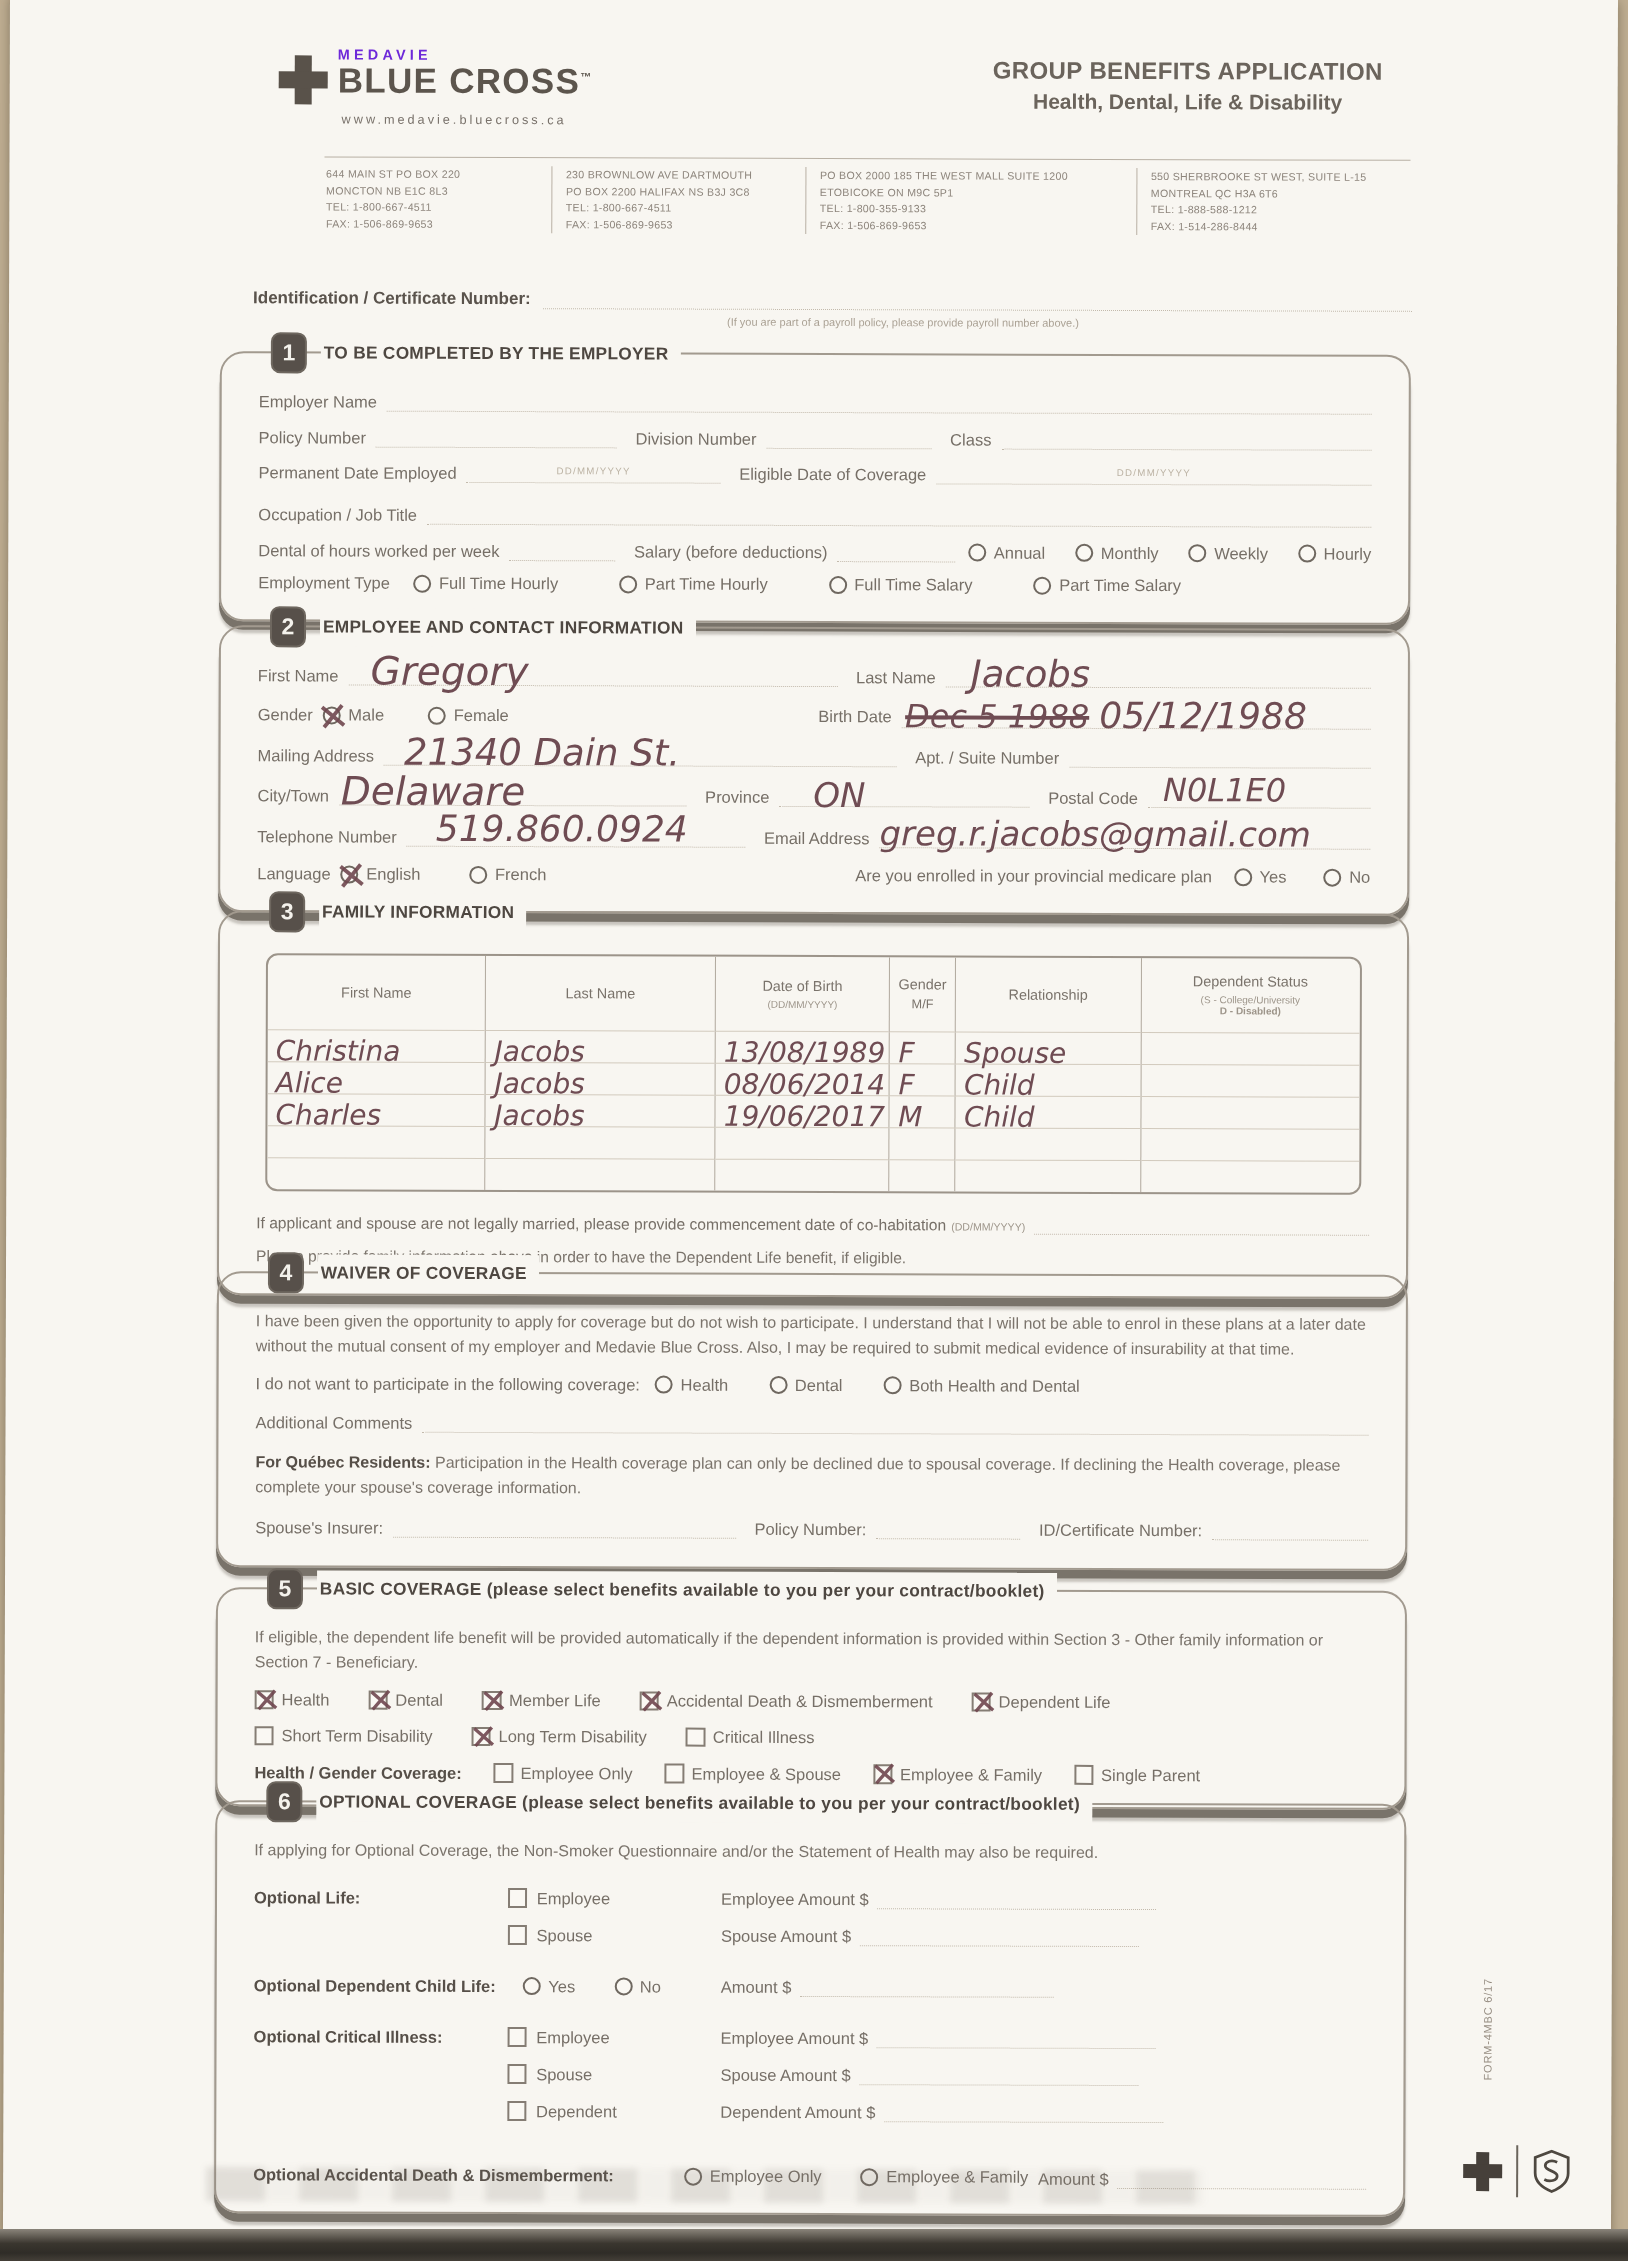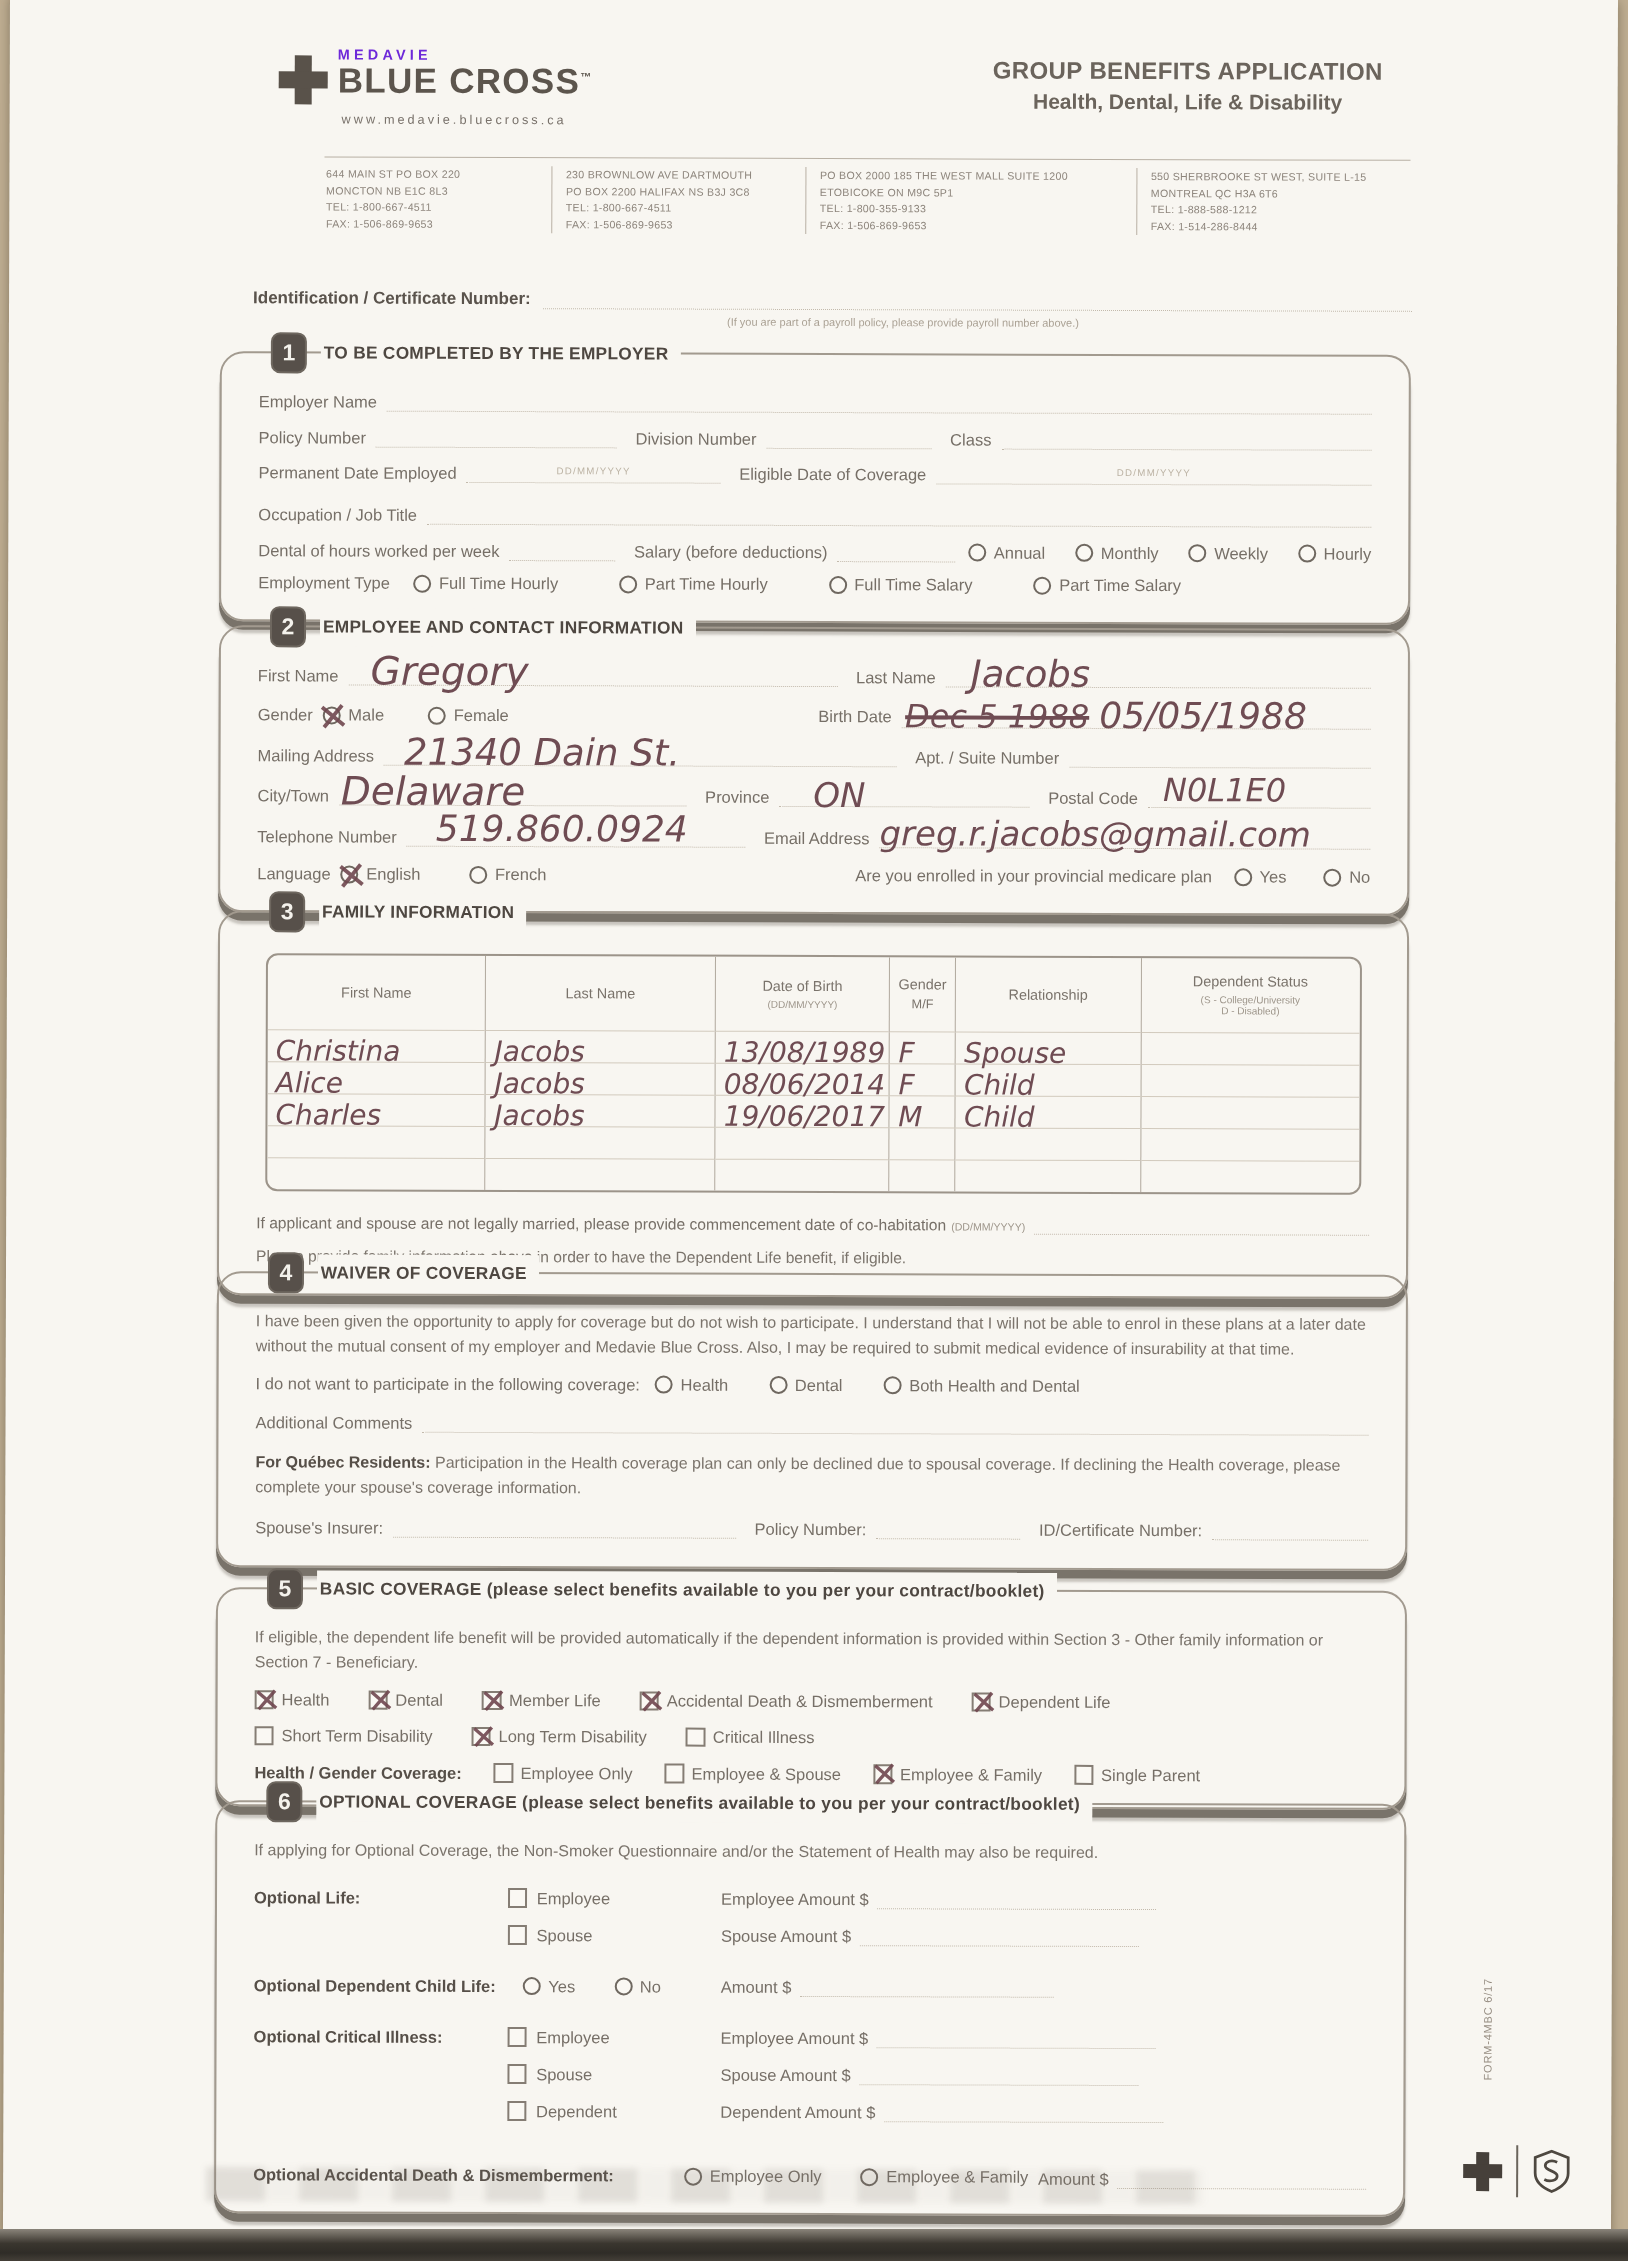--- a/index.html
+++ b/index.html
@@ -273,21 +273,21 @@
             <span>Male</span>
           </span>
         <span style="width:44px;"></span>
         <span class="rgi">
             <span class="rd"></span>
             <span>Female</span>
           </span>
         <span style="flex:1;"></span>
         <span class="lbl">Birth Date</span>
         <span class="line fx" style="flex-basis:469px;">
-          <span class="hw hw-on-line" style="left:3.4px; font-size:32px;"><span class="struck">Dec 5 1988</span> <span style="font-size:36px;">05/05/1988</span></span>
+          <span class="hw hw-on-line" style="left:3.4px; font-size:32px;"><span class="struck">Dec 5 1988</span> <span style="font-size:36px;">05/12/1988</span></span>
         </span>
       </div>
       <div class="fl" style="margin-bottom:18.6px;">
         <span class="lbl">Mailing Address</span>
         <span class="line" style="flex:1.7;">
             <span class="hw hw-on-line" style="font-size:37px; left:20px;">21340 Dain St.</span>
           </span>
         <span class="gap"></span>
         <span class="lbl">Apt. / Suite Number</span>
         <span class="line"></span>
@@ -354,21 +354,21 @@
     <div class="sec-box">
       <div class="tbl-wrap">
         <table>
           <tbody>
               <tr>
             <th class="cw1">First Name</th>
             <th class="cw2">Last Name</th>
             <th class="cw3"><span>Date of Birth</span><span class="sub">(DD/MM/YYYY)</span></th>
             <th class="cw4"><span>Gender</span><span class="sub" style="font-size:12.7px;color:#7a736b;">M/F</span></th>
             <th class="cw5">Relationship</th>
-            <th class="cw6"><span>Dependent Status</span><span class="sub">(S - College/University</span><span class="sub" style="margin-top:0;">D - Disabled)</span></th>
+            <th class="cw6"><span>Dependent Status</span><span class="sub">(S - College/University</span><span class="sub" style="margin-top:0;font-weight:bold;">D - Disabled)</span></th>
           </tr>
           <tr>
             <td>
                   <span class="hw">Christina</span>
                 </td>
             <td>
                   <span class="hw">Jacobs</span>
                 </td>
             <td>
                   <span class="hw">13/08/1989</span>

